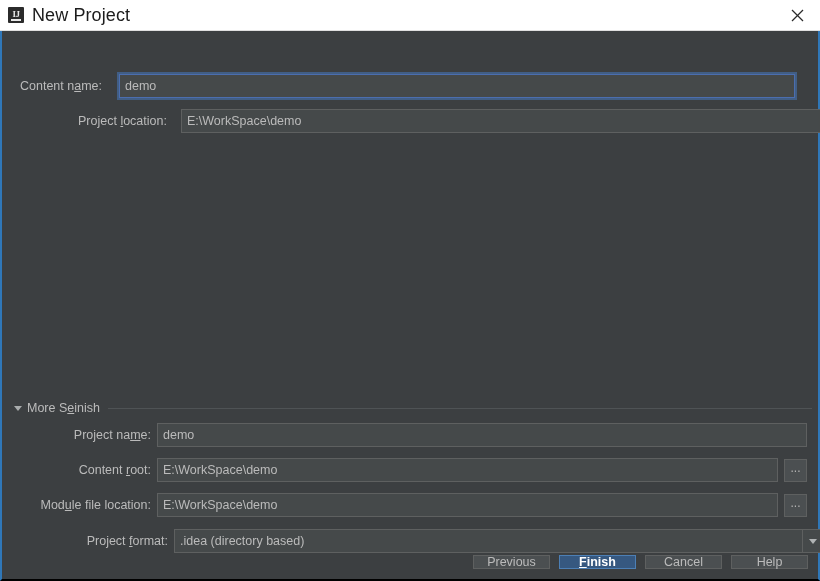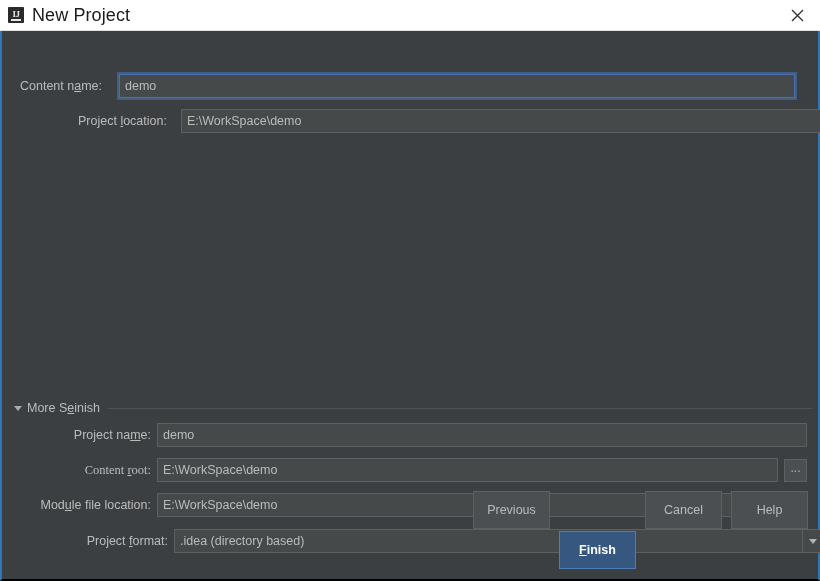--- a/index.html
+++ b/index.html
@@ -222,39 +222,38 @@
   
   .buttons {
     position: absolute;
     right: 10px;
     bottom: 10px;
     display: flex;
     gap: 9px;
   }
   .btn {
     min-width: 77px;
-    height: 38px;
+    height: 14px;
     background: #4b4f51;
     border: 1px solid #5e6060;
     color: #bbbbbb;
     font-size: 12.5px;
     font-family: "Liberation Sans", sans-serif;
     display: flex;
     align-items: center;
     justify-content: center;
     cursor: pointer;
     user-select: none;
     padding: 0 10px;
   }
   .btn.primary {
     background: #365880;
     border: 1px solid #4c7fb5;
     color: #ffffff;
     font-weight: bold;
-    margin-top: 40px;
   }
   .btn .mn { text-decoration: underline; text-underline-offset: 1px; }
 </style>
 </head>
 <body>
 
 <div class="window">
 
   <div class="titlebar">
     <div class="app-icon">
@@ -298,21 +297,21 @@
     </div>
 
     <div class="field-row" style="left:31px; top:392px; width:775px;">
       <div class="field-label" style="width:118px;">
         <span>Project na</span><span class="mn">m</span><span>e:</span>
       </div>
       <input class="txt" type="text" style="margin-left: 6px; width: 650px;" value="demo">
     </div>
 
     <div class="field-row" style="left:31px; top:427px; width:775px;">
-      <div class="field-label" style="width:118px;font-family:Liberation Serif, serif;">
+      <div class="field-label" style="width:118px;">
         <span>Content </span><span class="mn">r</span><span>oot:</span>
       </div>
       <input class="txt" type="text" style="margin-left: 6px; width: 621px;" value="E:\WorkSpace\demo">
       <div class="browse-btn" style="margin-left:6px;">
         <span>...</span>
       </div>
     </div>
 
     <div class="field-row" style="left:31px; top:462px; width:775px;">
       <div class="field-label" style="width:118px;">

